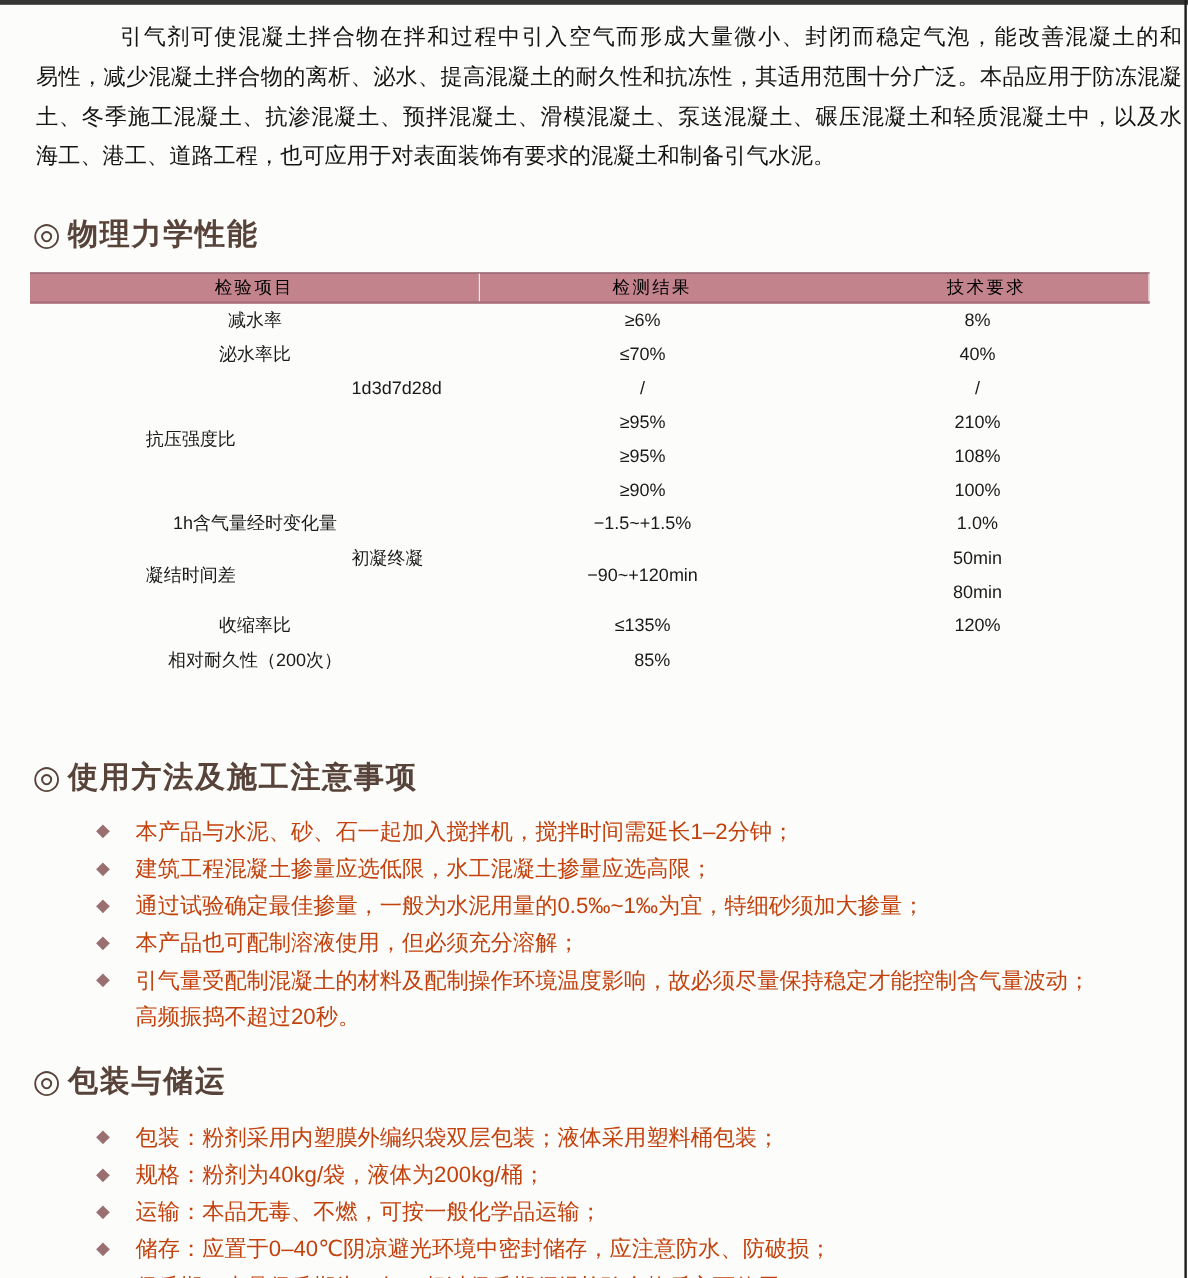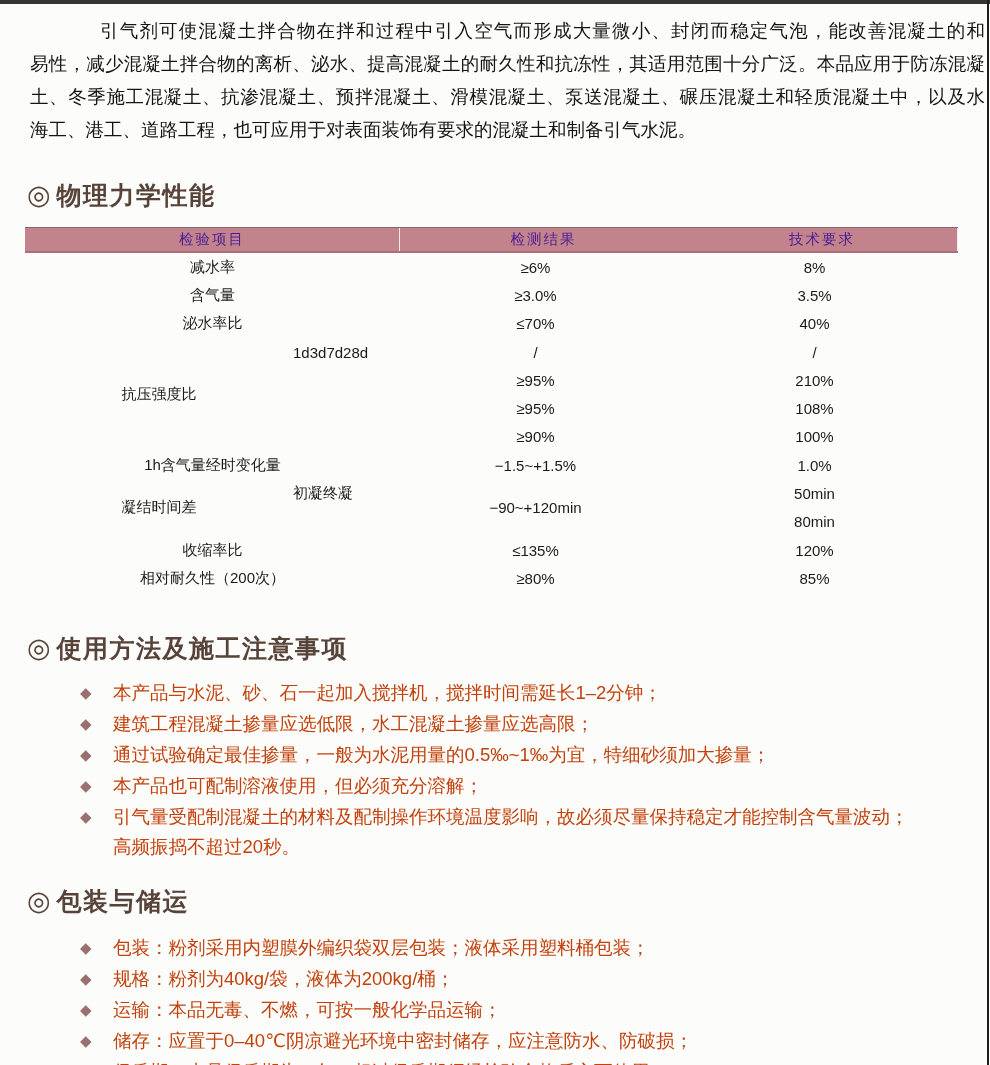--- a/index.html
+++ b/index.html
@@ -28,21 +28,21 @@
   
   .sec-head{position:absolute;left:27px;display:flex;align-items:center;color:#574339;font-weight:700;}
   .sec-head .marker{font-size:27px;line-height:30px;margin-right:6px;font-weight:400;}
   .sec-head .title{font-size:25px;line-height:30px;letter-spacing:1.5px;}
   #sec1{top:180px;}
   #sec2{top:633px;}
   #sec3{top:886px;}
 
   
   .ptable{position:absolute;left:25px;top:227px;width:933px;font-size:15px;color:#1a1a1a;}
-  .thead{display:flex;height:26px;background:#c2838d;color:#4c1d95;font-size:14.5px;letter-spacing:2px;
+  .thead{display:flex;height:26px;background:#c2838d;color:#000000;font-size:14.5px;letter-spacing:2px;
          border-top:1.5px solid #8a646b;border-bottom:2px solid #a96f7a;box-sizing:border-box;}
   .th{display:flex;align-items:center;justify-content:center;box-sizing:border-box;}
   .th.c1,.th.c2{border-right:1.5px solid rgba(255,255,255,0.85);}
   .c1{width:375px;} .c2{width:271px;} .c3{width:287px;}
   .trow{display:flex;height:28.3px;}
   .td{display:flex;align-items:center;justify-content:center;box-sizing:border-box;}
   .grow{display:flex;}
   .cA{width:268px;display:flex;align-items:center;justify-content:center;}
   .cB{width:107px;display:flex;flex-direction:row;}
   .subcell{height:28.3px;display:flex;align-items:center;justify-content:center;}
@@ -83,25 +83,20 @@
       <div class="th c3">检测结果</div>
       <div class="th c2">技术要求</div>
     </div>
 
     <div class="trow">
       <div class="td c1">减水率</div>
       <div class="td c2">≥6%</div>
       <div class="td c3">8%</div>
     </div>
     <div class="trow">
-      <div class="td c1">含气量</div>
-      <div class="td c2">≥3.0%</div>
-      <div class="td c3">3.5%</div>
-    </div>
-    <div class="trow">
       <div class="td c1">泌水率比</div>
       <div class="td c2">≤70%</div>
       <div class="td c3">40%</div>
     </div>
 
     <div class="grow">
       <div class="cA">抗压强度比</div>
       <div class="cB">
         <div class="subcell">1d</div>
         <div class="subcell">3d</div>
@@ -141,21 +136,20 @@
       </div>
     </div>
 
     <div class="trow">
       <div class="td c1">收缩率比</div>
       <div class="td c2">≤135%</div>
       <div class="td c3">120%</div>
     </div>
     <div class="trow">
       <div class="td c1">相对耐久性（200次）</div>
-      <div class="td c2">≥80%</div>
       <div class="td c3">85%</div>
     </div>
   </div>
 
   <div class="sec-head" id="sec2">
     <span class="marker">◎</span>
     <span class="title">使用方法及施工注意事项</span>
   </div>
 
   <div class="blist" id="usage-list">

